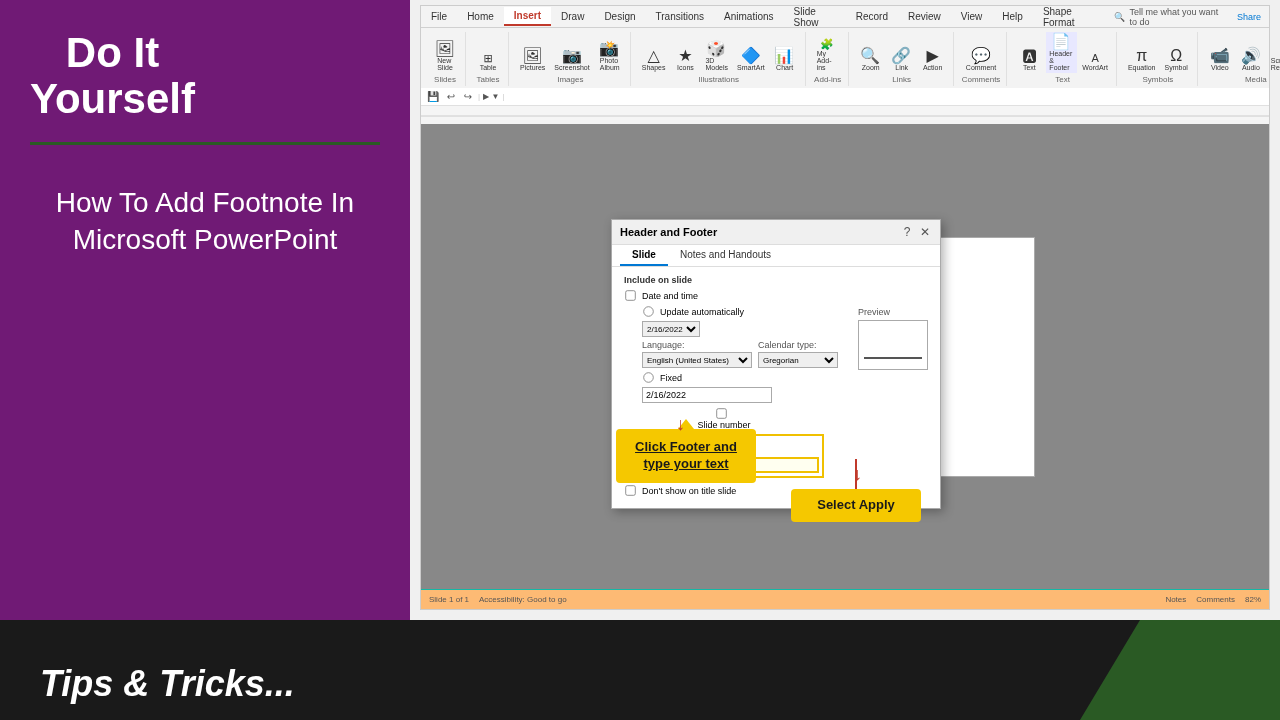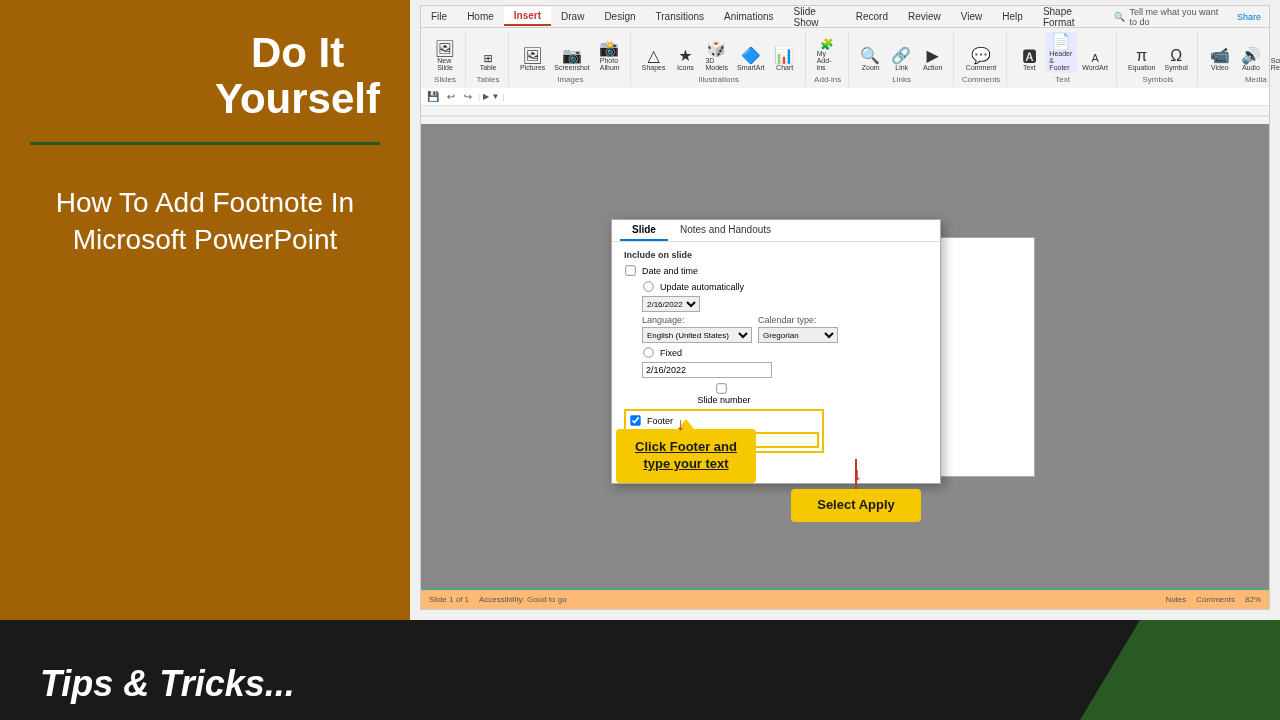--- a/index.html
+++ b/index.html
@@ -15,24 +15,24 @@
     
     .main-area {
       display: flex;
       flex: 1;
       height: 620px;
     }
 
     
     .left-panel {
       width: 410px;
-      background-color: #a16207;
+      background-color: #701a75;
       display: flex;
       flex-direction: column;
-      align-items: flex-end;
+      align-items: flex-start;
       justify-content: flex-start;
       padding: 30px 30px 20px 30px;
       color: white;
     }
 
     .left-title {
       font-size: 42px;
       font-weight: 900;
       text-align: center;
       line-height: 1.1;
@@ -724,28 +724,41 @@
             <div class="slide-thumbnail"></div>
           </div>
         </div>
 
         <div style="flex:1;background:#888;display:flex;align-items:center;justify-content:center;position:relative;">
           <div style="width:380px;height:240px;background:white;border:1px solid #aaa;position:relative;"></div>
 
           <div class="dialog-overlay">
             <div class="dialog">
 
+              <div class="dialog-title-bar">
+                <span>Header and Footer</span>
+                <div class="dialog-title-btns">
+                  <button class="dialog-title-btn">?</button>
+                  <button class="dialog-title-btn">✕</button>
+                </div>
+              </div>
 
               <div class="dialog-tabs">
                 <div class="dialog-tab active">Slide</div>
                 <div class="dialog-tab">Notes and Handouts</div>
               </div>
 
               <div class="dialog-body" style="position:relative;min-height:170px;">
 
+                <div class="preview-box">
+                  <div class="preview-label">Preview</div>
+                  <div class="preview-slide">
+                    <div class="preview-footer-line"></div>
+                  </div>
+                </div>
 
                 <div style="max-width:200px;">
                   <div class="dialog-section-title">Include on slide</div>
 
                   <div class="dialog-row">
                     <input type="checkbox" id="dt-check" style="">
                     <label for="dt-check" style="font-size:9px;">Date and time</label>
                   </div>
 
                   <div class="dialog-indent">

